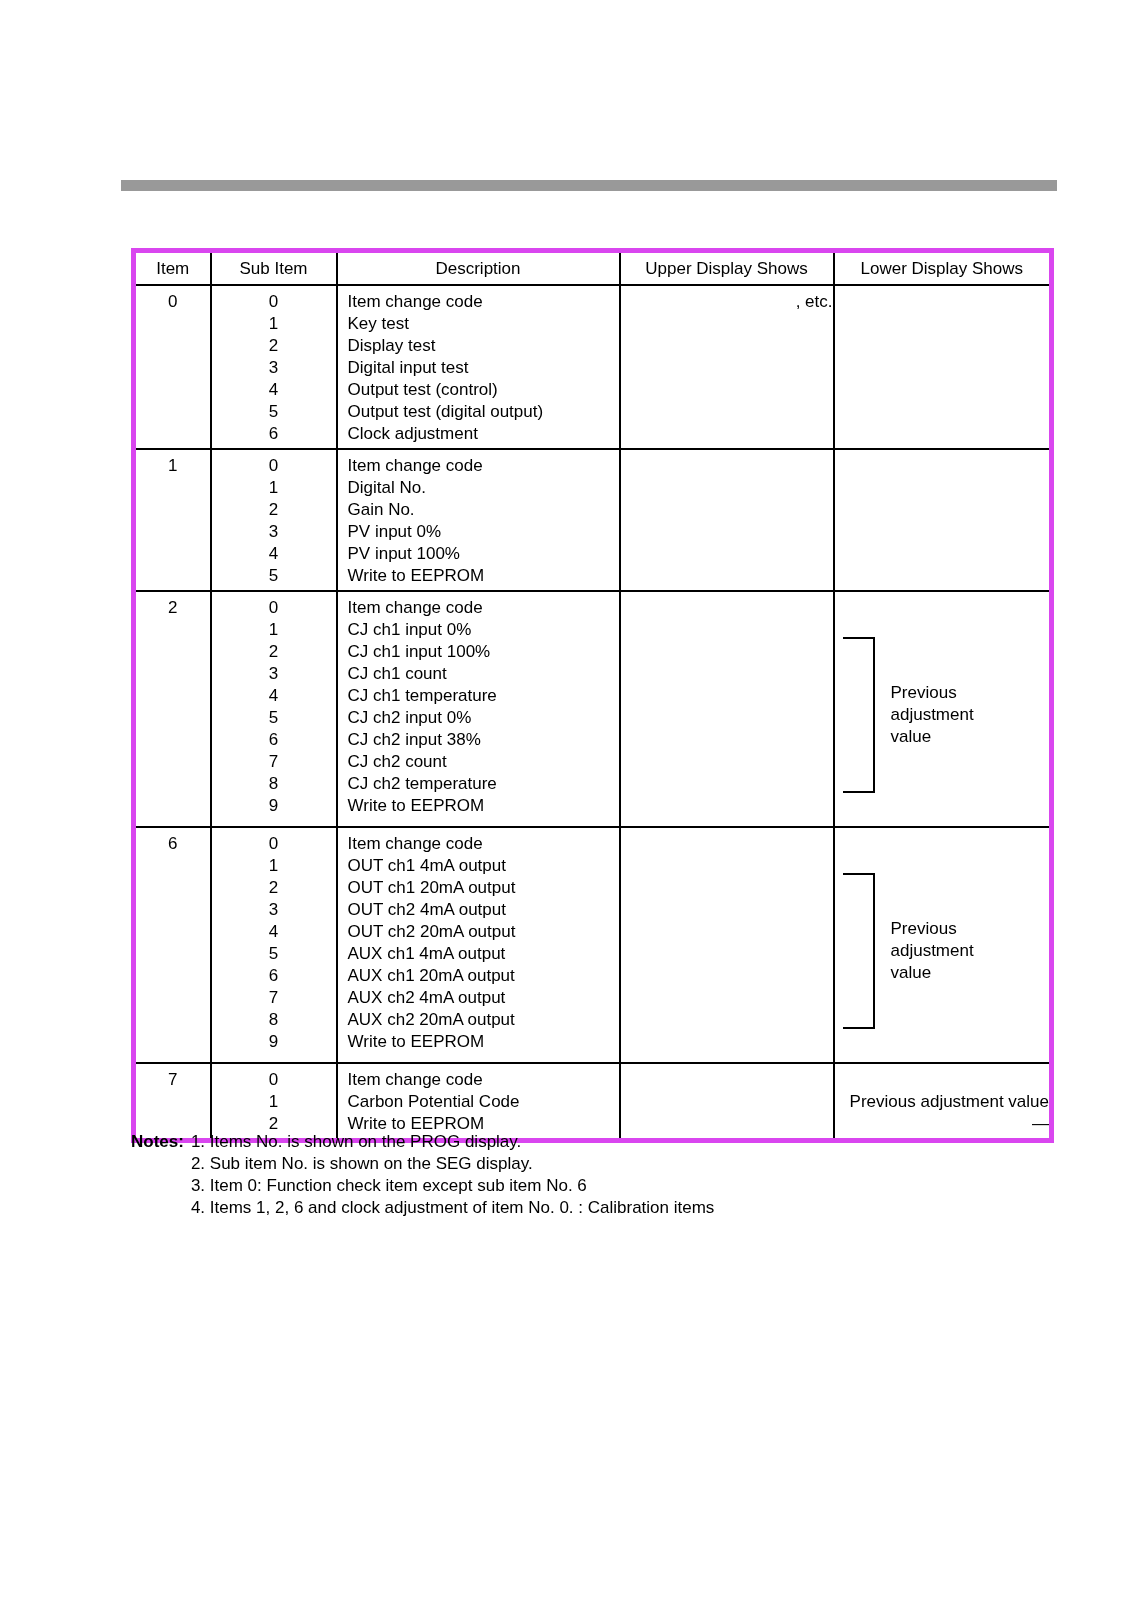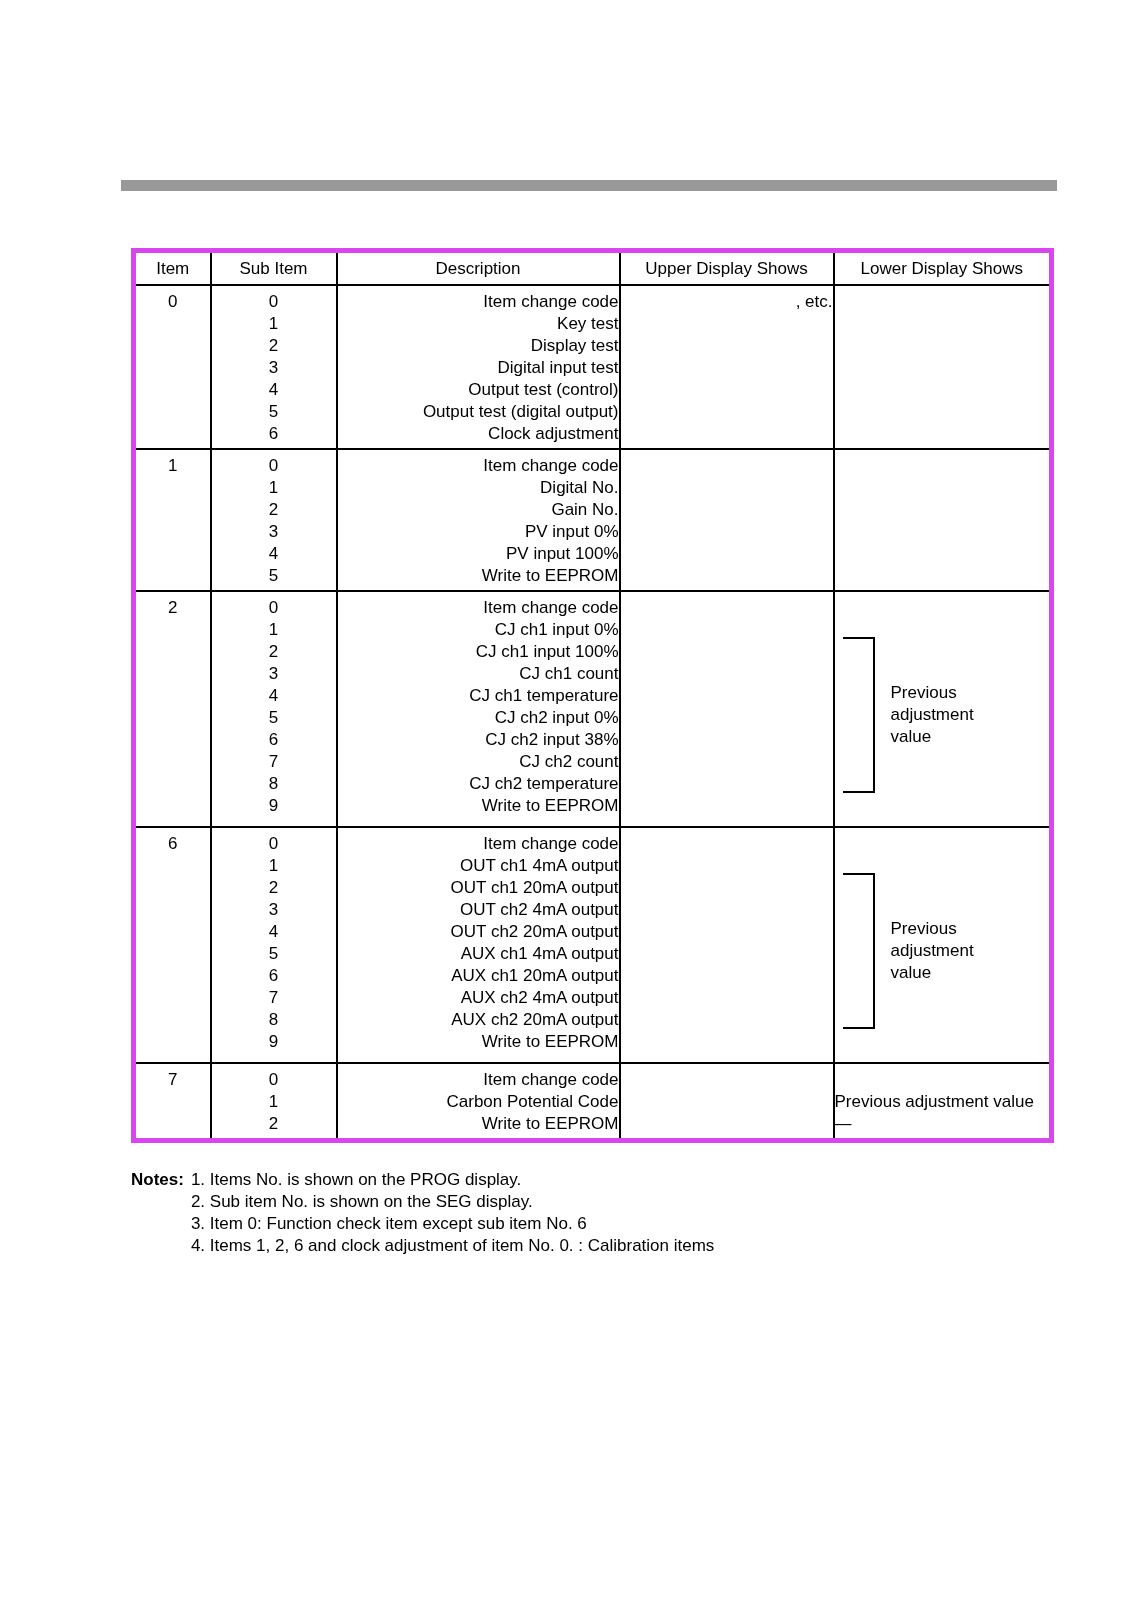--- a/index.html
+++ b/index.html
@@ -20,39 +20,39 @@
     font-size:17px;
     vertical-align:top;
   }
   table.diag th{
     height:27px;font-weight:normal;text-align:center;padding:2px 0;
     vertical-align:middle;
   }
   table.diag td{padding:5px 0 3px 0;line-height:22px;}
   td.cell-item{text-align:center;}
   td.cell-sub{text-align:center;}
-  td.cell-desc{padding-left:10px !important;text-align:right;border-radius:17px;}
+  td.cell-desc{padding-left:10px !important;text-align:left;border-radius:17px;}
   td.cell-upper{text-align:right;}
   td.cell-lower{position:relative;}
   tbody tr:nth-child(1){height:162px;}
   tbody tr:nth-child(2){height:140px;}
   tbody tr:nth-child(3){height:236px;}
   tbody tr:nth-child(4){height:236px;}
   tbody tr:nth-child(5){height:74px;}
   .line{height:22px;}
   .bracket{
     position:absolute;left:8px;top:45px;width:30px;height:152px;
     border-top:2px solid #000;border-right:2px solid #000;border-bottom:2px solid #000;
   }
   .bracket-text{
     position:absolute;left:56px;top:90px;text-align:left;line-height:22px;
   }
-  .stacked-lines{text-align:left;line-height:22px;}
+  .stacked-lines{text-align:right;line-height:22px;}
   .notes{
-    position:absolute;left:131px;top:1169px;width:820px;
+    position:absolute;left:131px;top:1131px;width:820px;
     font-size:17px;line-height:22px;display:flex;gap:7px;
   }
   .notes-label{font-weight:bold;white-space:nowrap;}
   .note-item{height:22px;white-space:nowrap;}
 </style>
 </head>
 <body>
 
 <div class="divider-bar" style="background: rgb(153, 153, 153);"></div>
 

